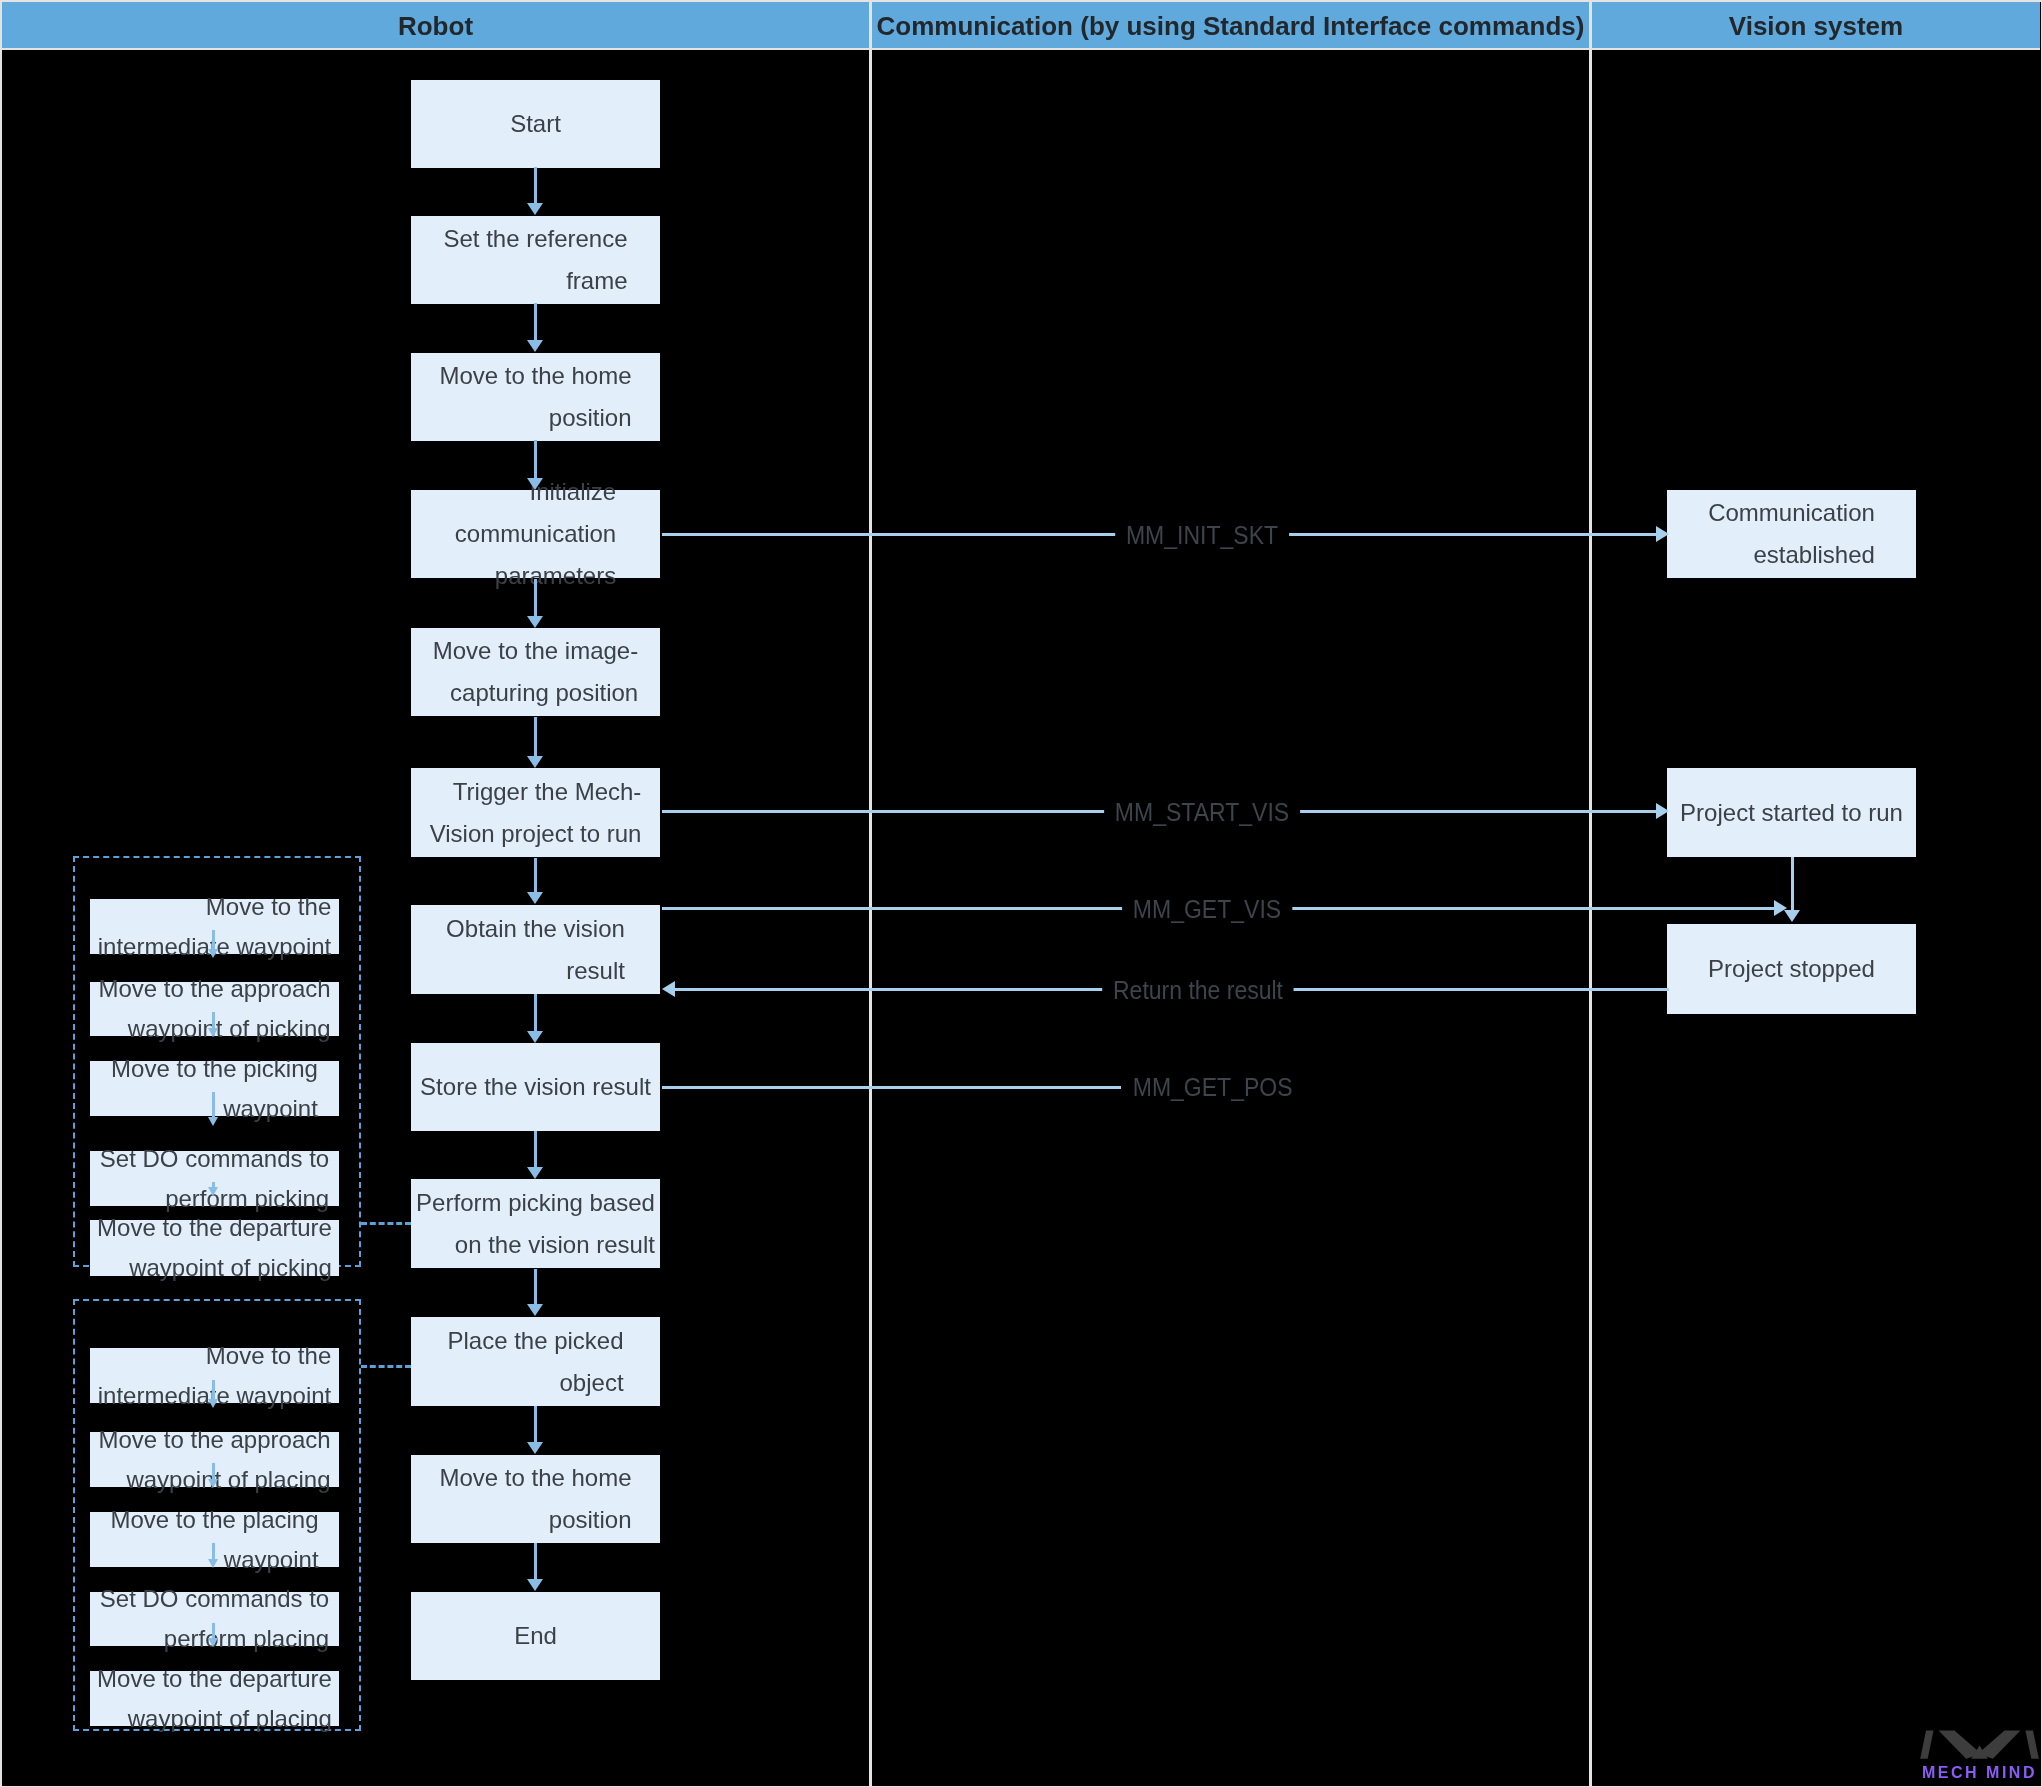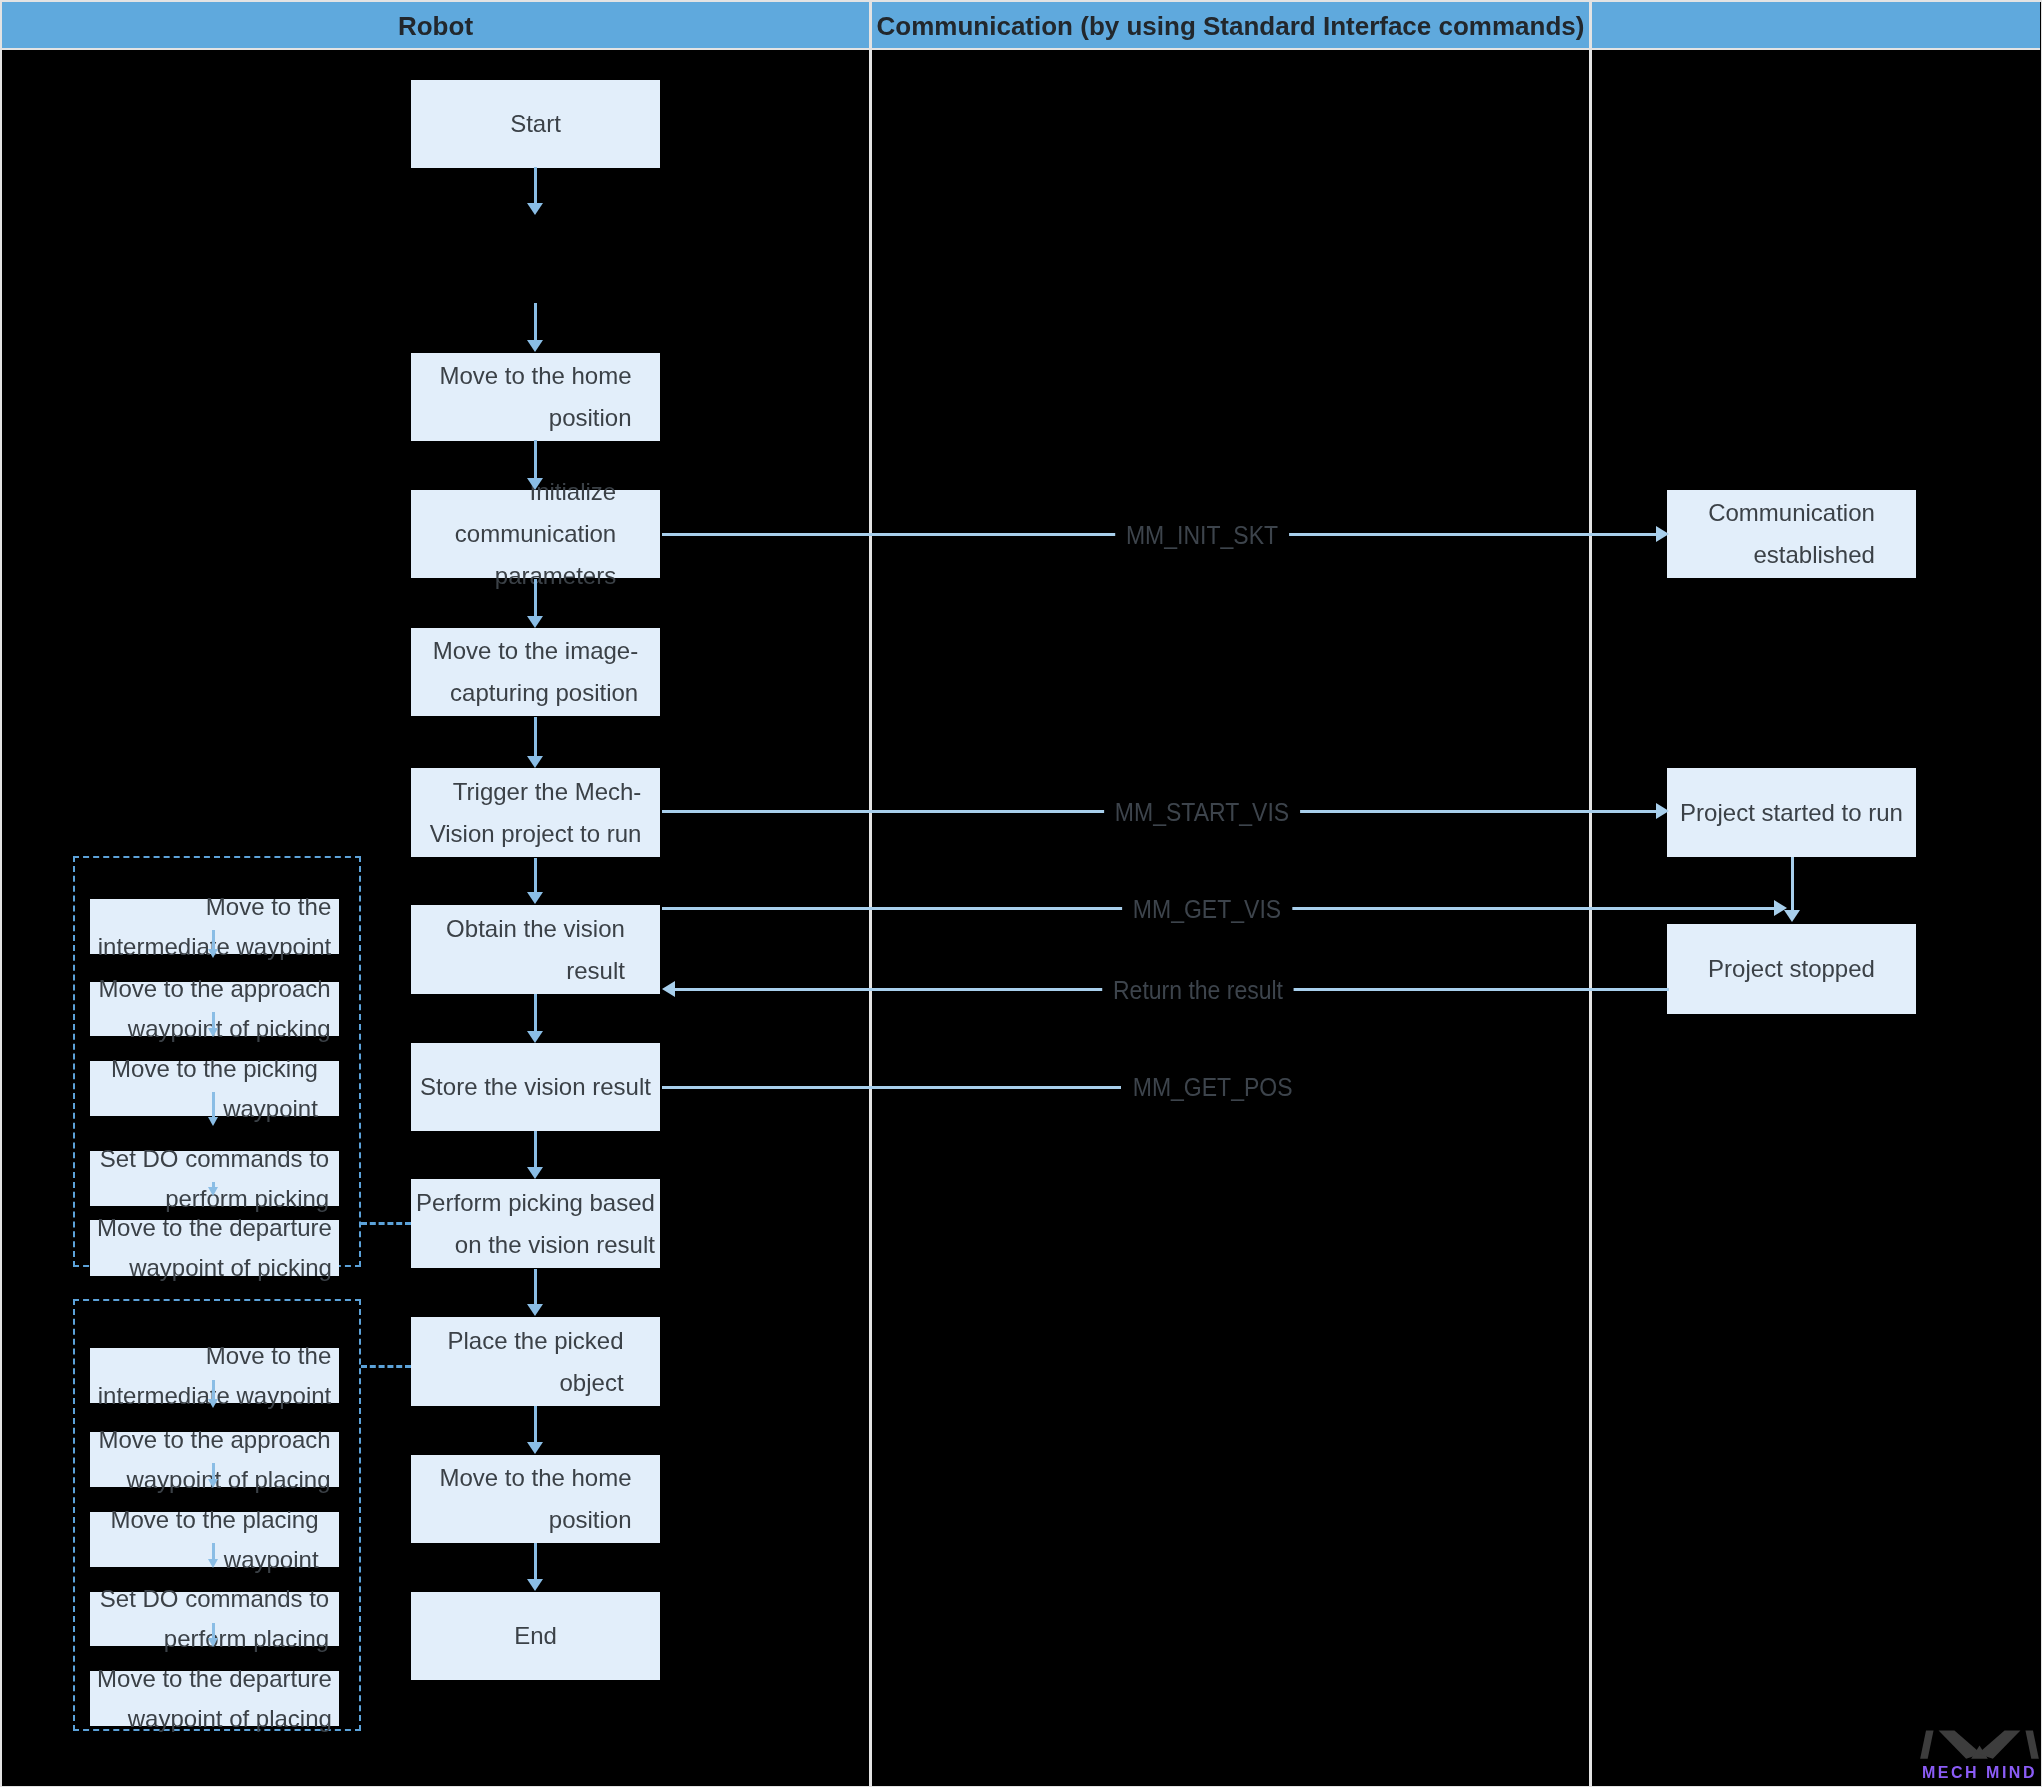--- a/index.html
+++ b/index.html
@@ -64,25 +64,28 @@
   }
 </style>
 </head>
 <body>
 
 <div id="canvas">
 
   <div class="hdr-row"></div>
   <div class="hdr-cell" style="left:0;width:867px;">Robot</div>
   <div class="hdr-cell" style="left:870px;width:717px;">Communication (by using Standard Interface commands)</div>
+  <div class="hdr-cell" style="left:1590px;width:448px;">Vision system</div>
 
   <div class="vdiv" style="left:867px;"></div>
   <div class="vdiv" style="left:1587px;"></div>
 
   <div class="box" style="top:78px;height:88px;">Start</div>
+  <div class="box" style="top:214px;height:88px;">Set the reference
+frame</div>
   <div class="box" style="top:351px;height:88px;">Move to the home
 position</div>
   <div class="box" style="top:488px;height:88px;">Initialize
 communication
 parameters</div>
   <div class="box" style="top:626px;height:88px;">Move to the image-
 capturing position</div>
   <div class="box" style="top:766px;height:89px;">Trigger the Mech-
 Vision project to run</div>
   <div class="box" style="top:903px;height:89px;">Obtain the vision

